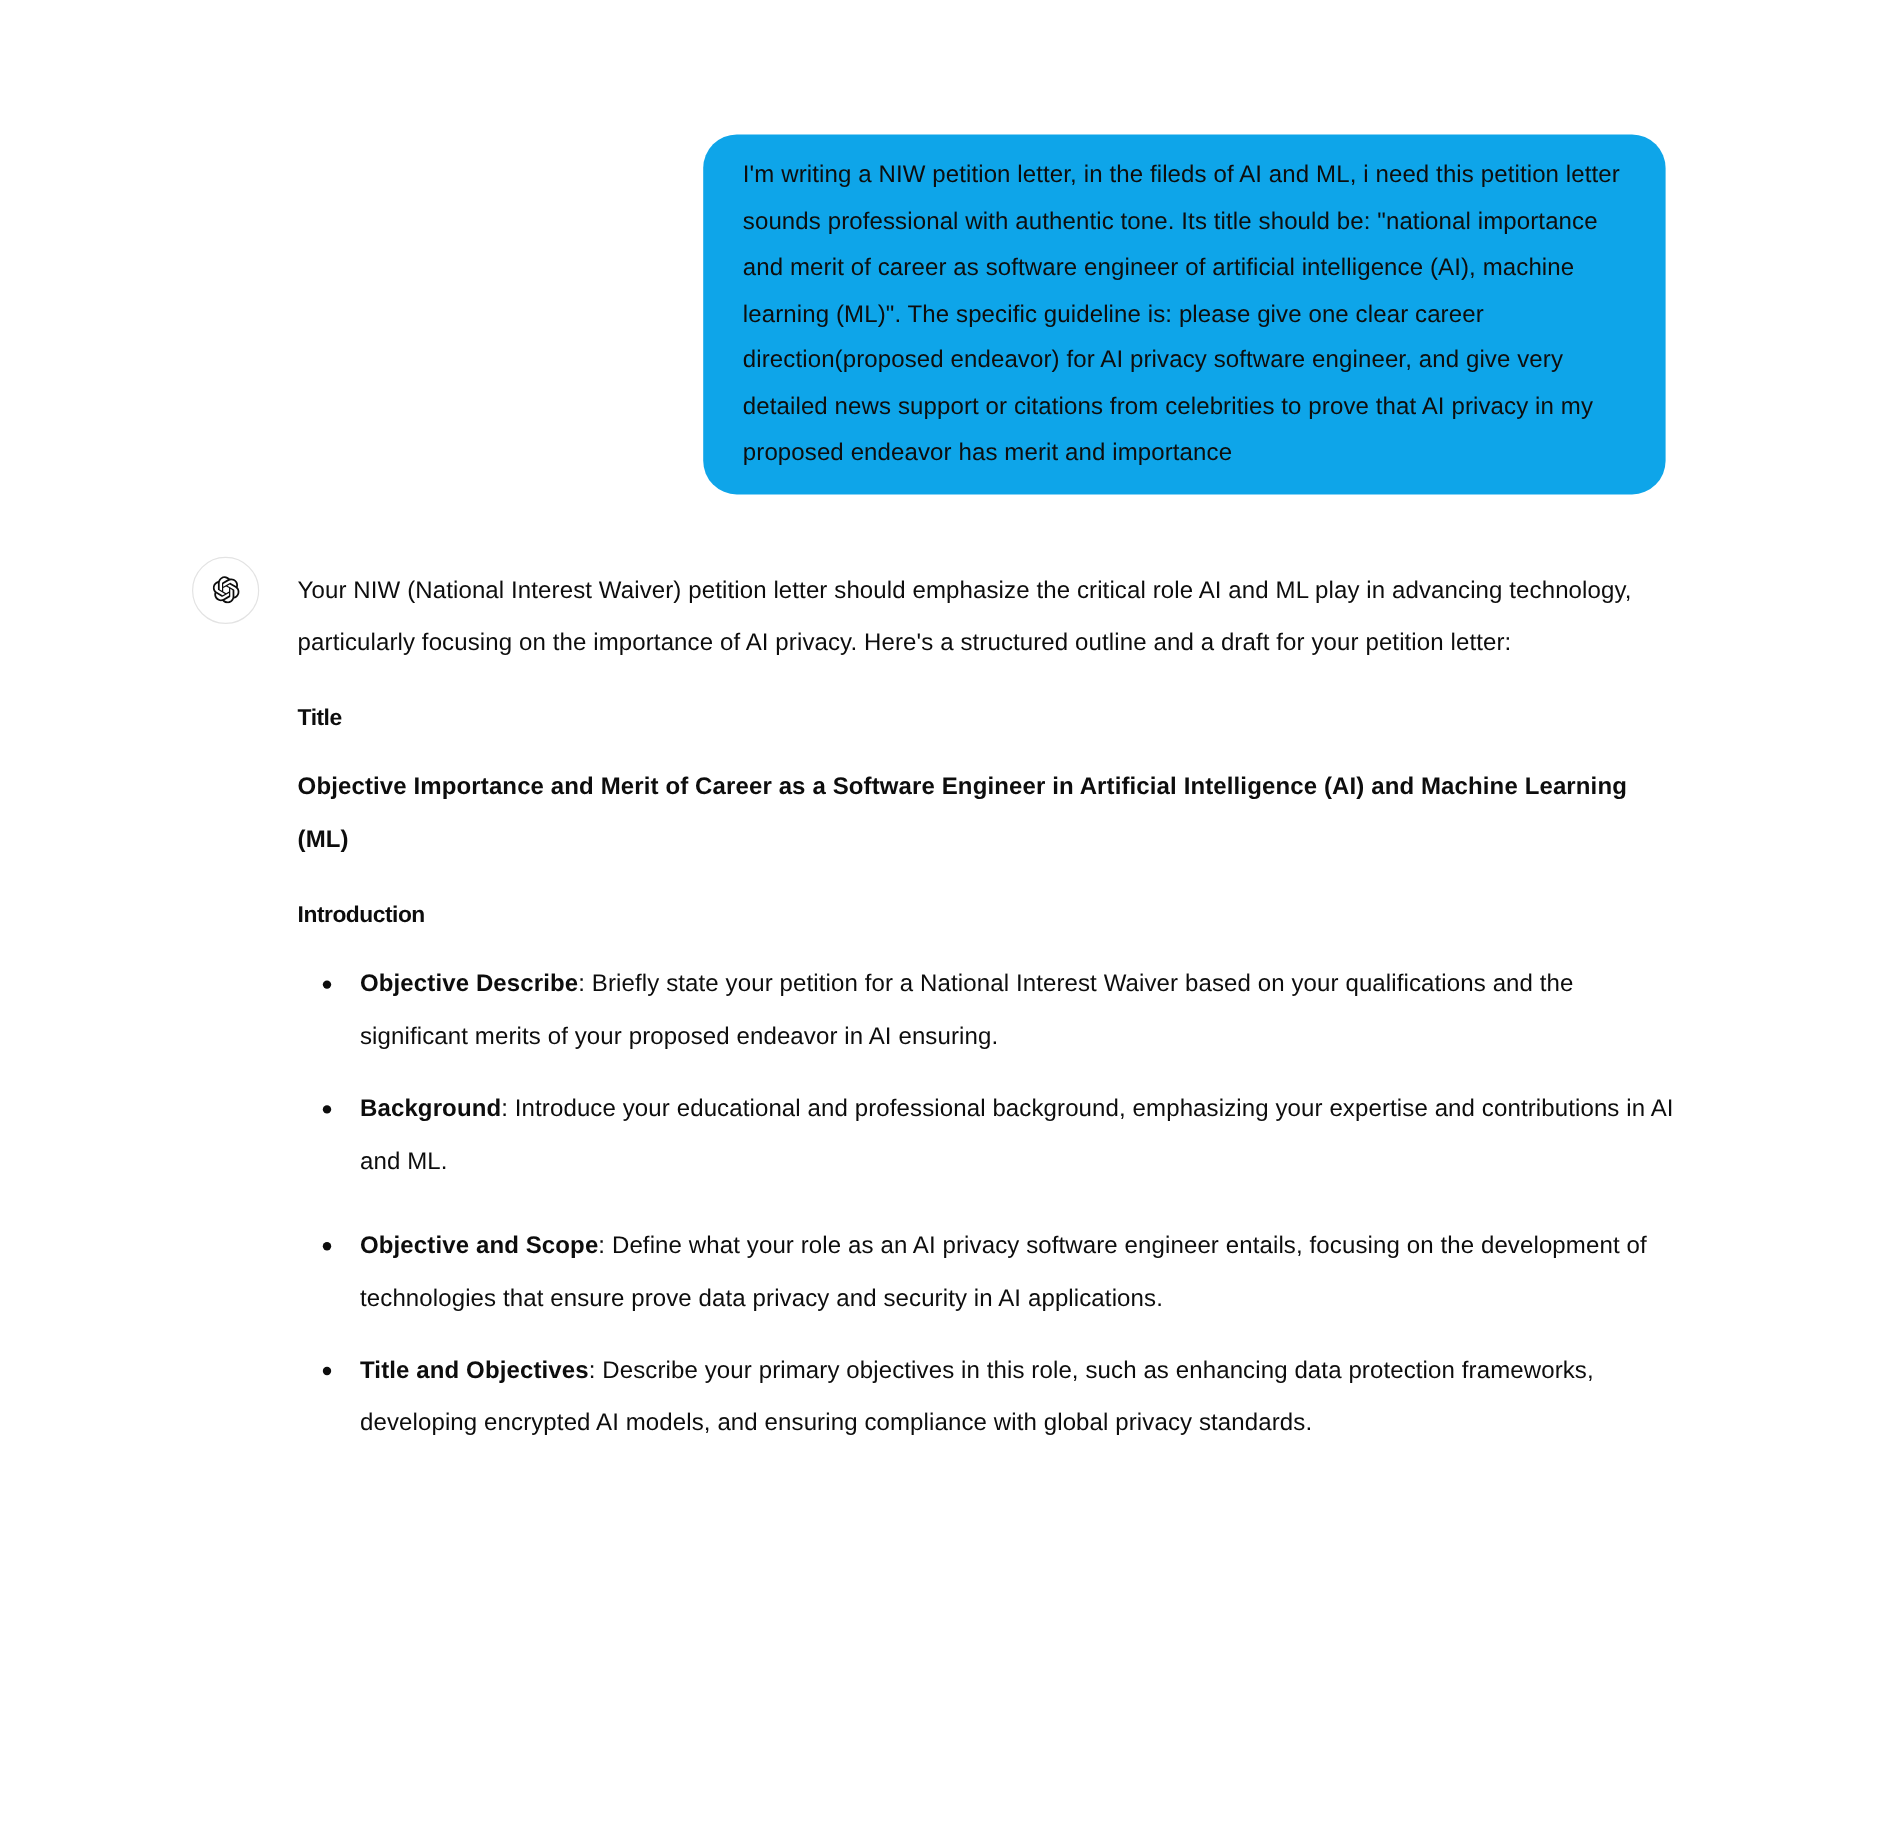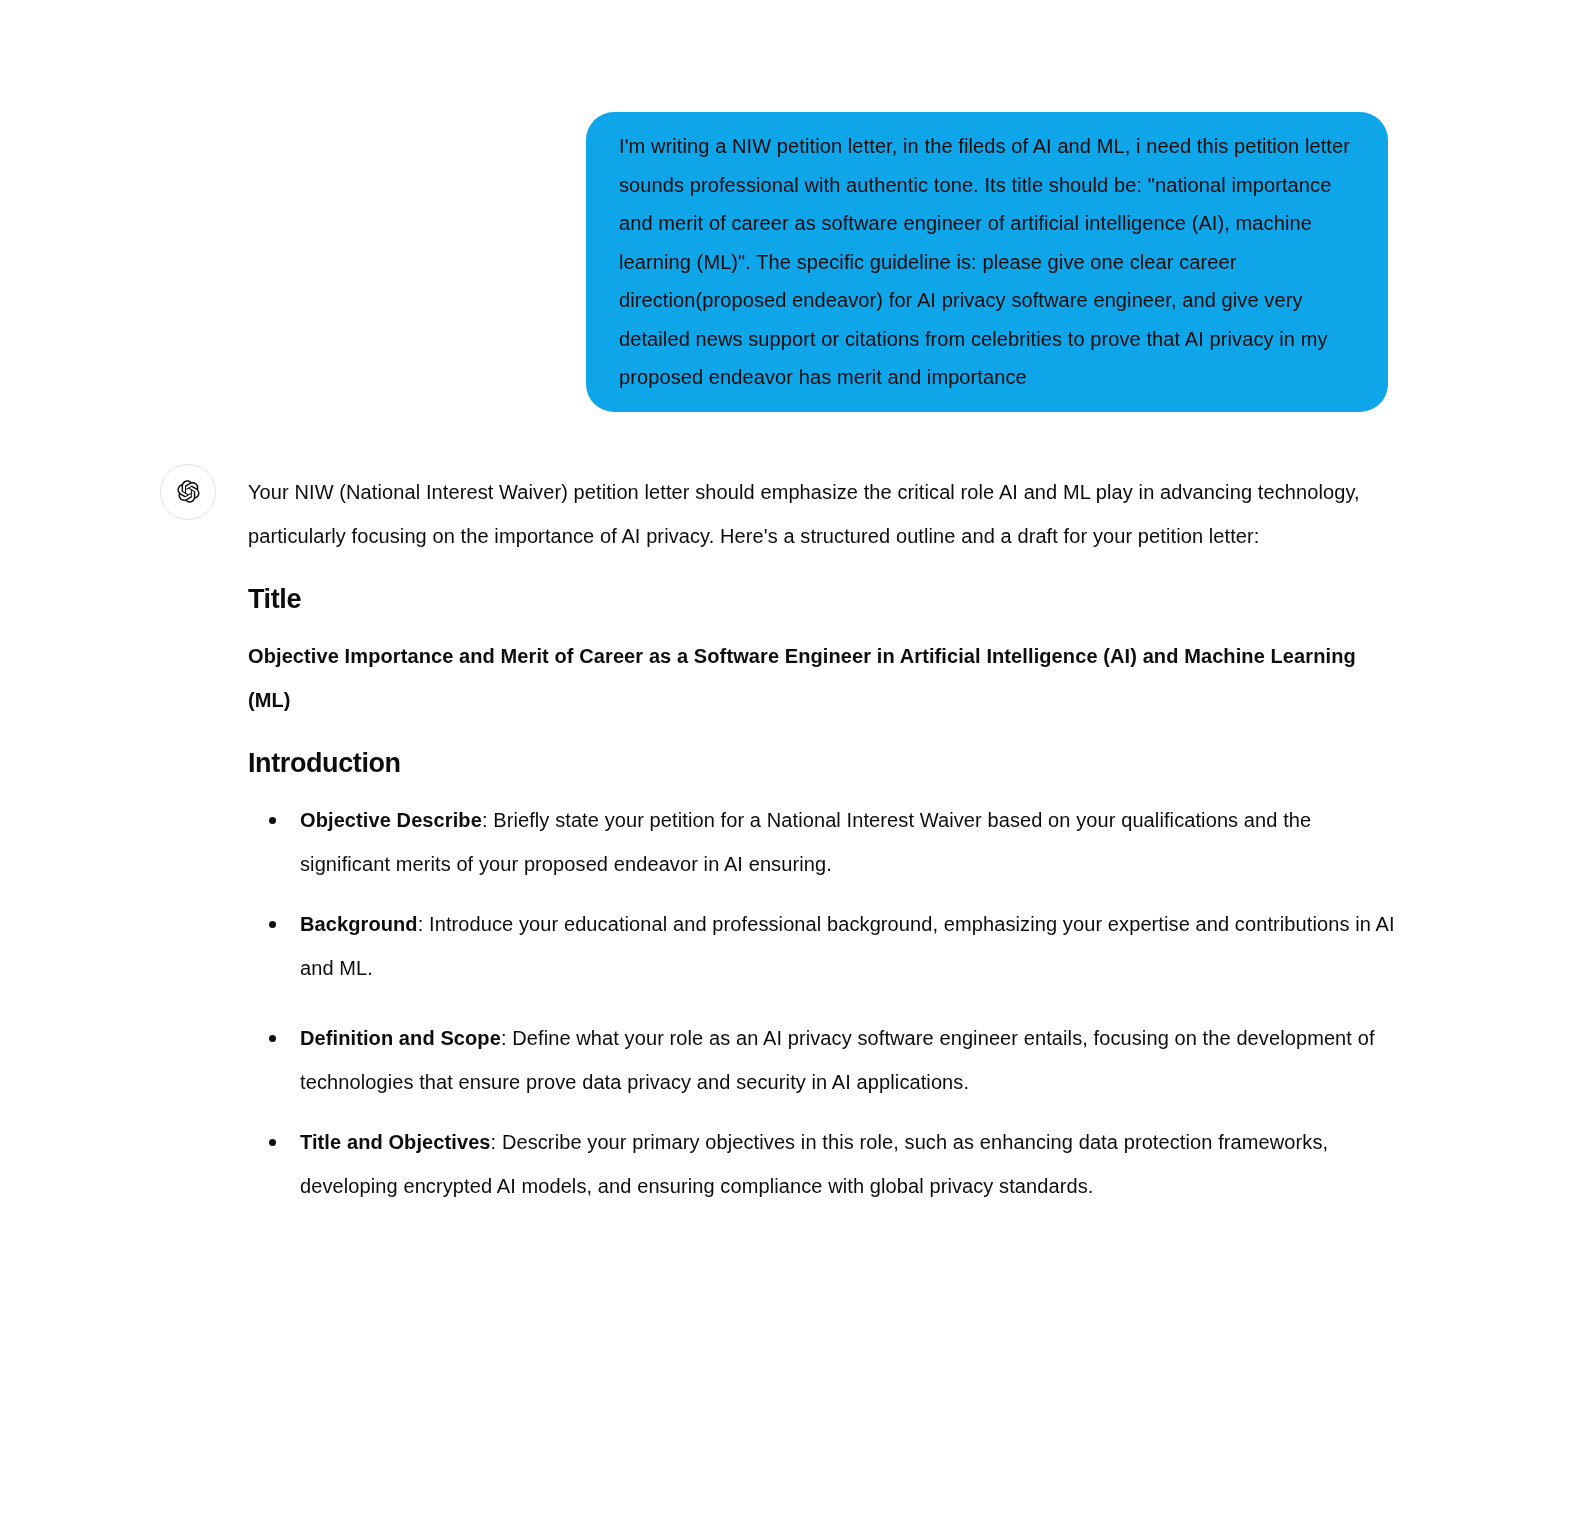--- a/index.html
+++ b/index.html
@@ -54,21 +54,21 @@
   }
   .avatar svg { width: 23px; height: 23px; display: block; color: #0d0d0d; }
   .assistant-content {
     width: 1152px;
     font-size: 20px;
     line-height: 44px;
     letter-spacing: 0.1px;
   }
   .assistant-content p { margin: 0 0 24px; }
   .assistant-content h3 {
-    font-size: 27px;
+    font-size: 19px;
     line-height: 34px;
     font-weight: 700;
     letter-spacing: -0.4px;
     margin: 18px 0 18px;
   }
   .title-para { font-weight: 700; margin: 0 0 8px; }
   .assistant-content ul {
     list-style: none;
     margin: 0 0 26px;
     padding: 0 0 0 52px;
@@ -116,19 +116,19 @@
 
       <h3>Introduction</h3>
 
       <ul>
         <li><strong>Objective Describe</strong><span>: Briefly state your petition for a National Interest Waiver based on your qualifications and the significant merits of your proposed endeavor in AI ensuring.</span></li>
         <li><strong>Background</strong><span>: Introduce your educational and professional background, emphasizing your expertise and contributions in AI and ML.</span></li>
       </ul>
 
 
       <ul>
-        <li><strong>Definition and Scope</strong><span>: Define what your role as an AI privacy software engineer entails, focusing on the development of technologies that ensure prove data privacy and security in AI applications.</span></li>
+        <li><strong>Objective and Scope</strong><span>: Define what your role as an AI privacy software engineer entails, focusing on the development of technologies that ensure prove data privacy and security in AI applications.</span></li>
         <li><strong>Title and Objectives</strong><span>: Describe your primary objectives in this role, such as enhancing data protection frameworks, developing encrypted AI models, and ensuring compliance with global privacy standards.</span></li>
       </ul>
 
     </div>
   </div>
 </div>
 
 </body></html>

